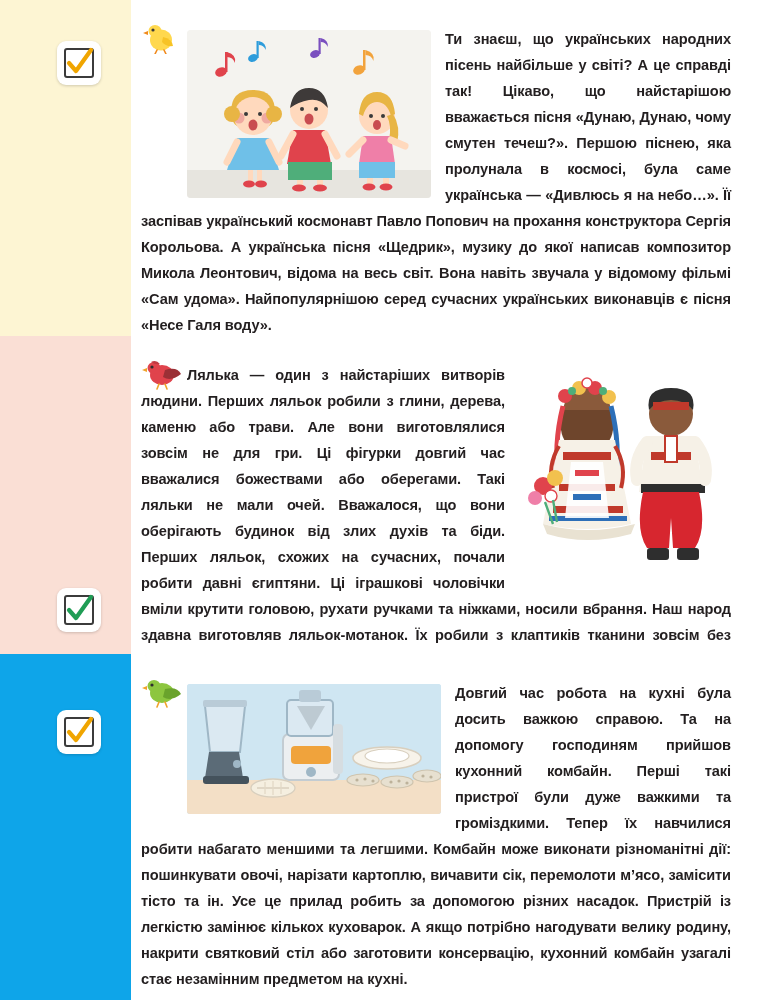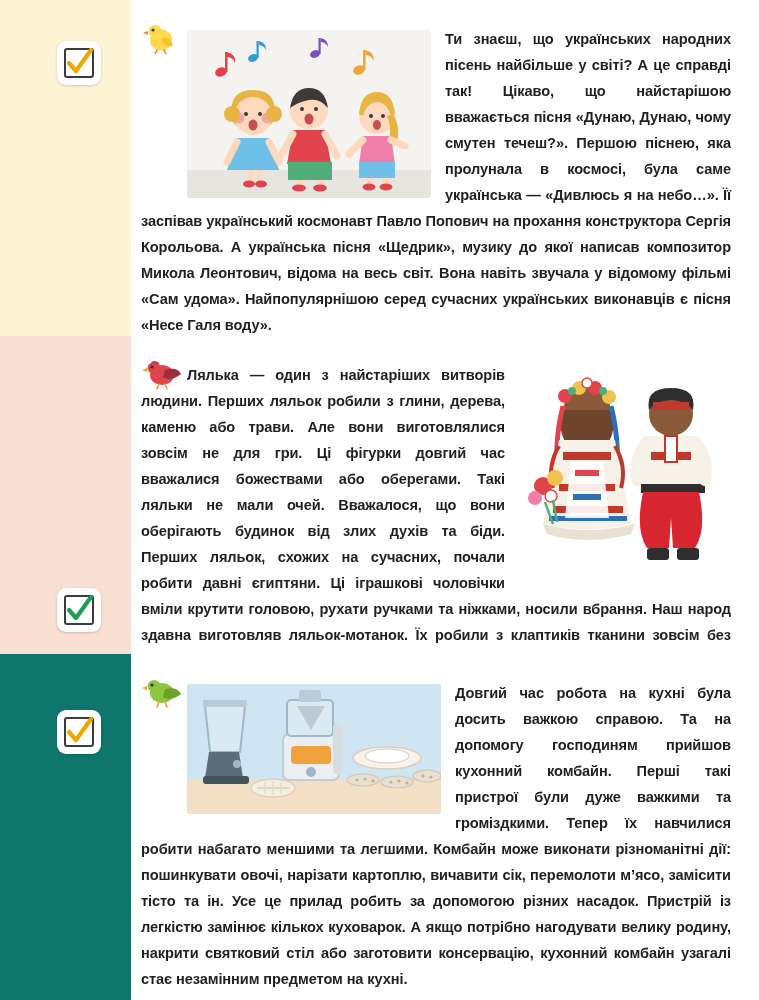--- a/index.html
+++ b/index.html
@@ -21,21 +21,21 @@
   }
 
   
   .section {
     position: relative;
     display: flex;
     box-sizing: border-box;
   }
   .section-yellow { background: #fdf5d3; height: 336px; }
   .section-pink   { background: #fadfd5; height: 318px; }
-  .section-green  { background: #0f766e; height: 346px; }
+  .section-green  { background: #0ea5e9; height: 346px; }
 
   .marker-col {
     width: 131px;
     flex: 0 0 131px;
     position: relative;
   }
   .content-col {
     flex: 1 1 auto;
     background: #ffffff;
     position: relative;

